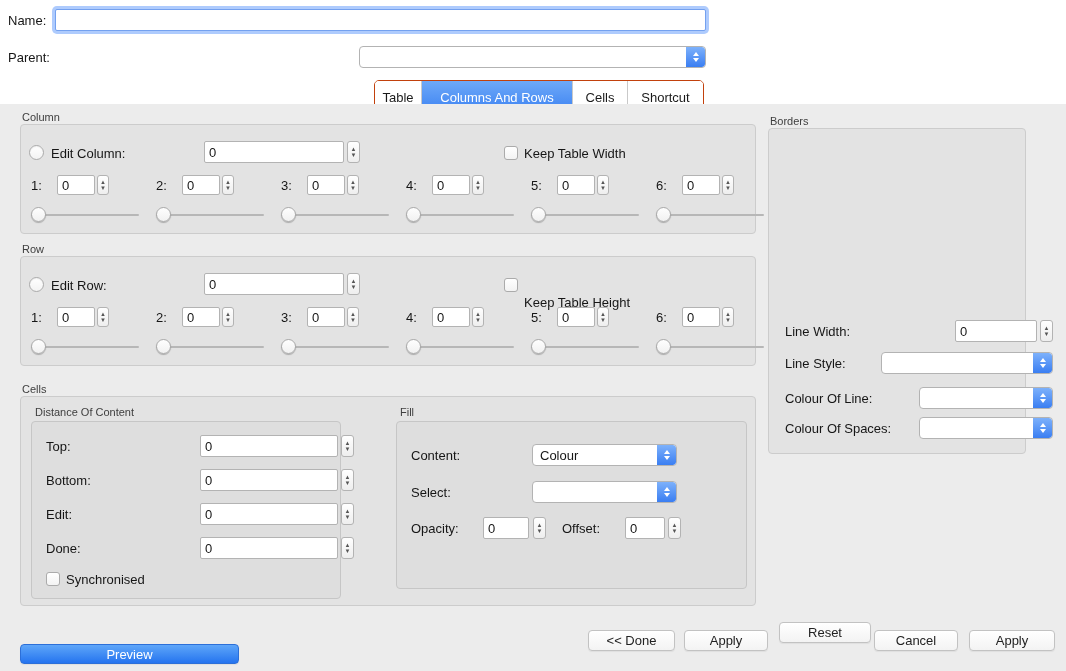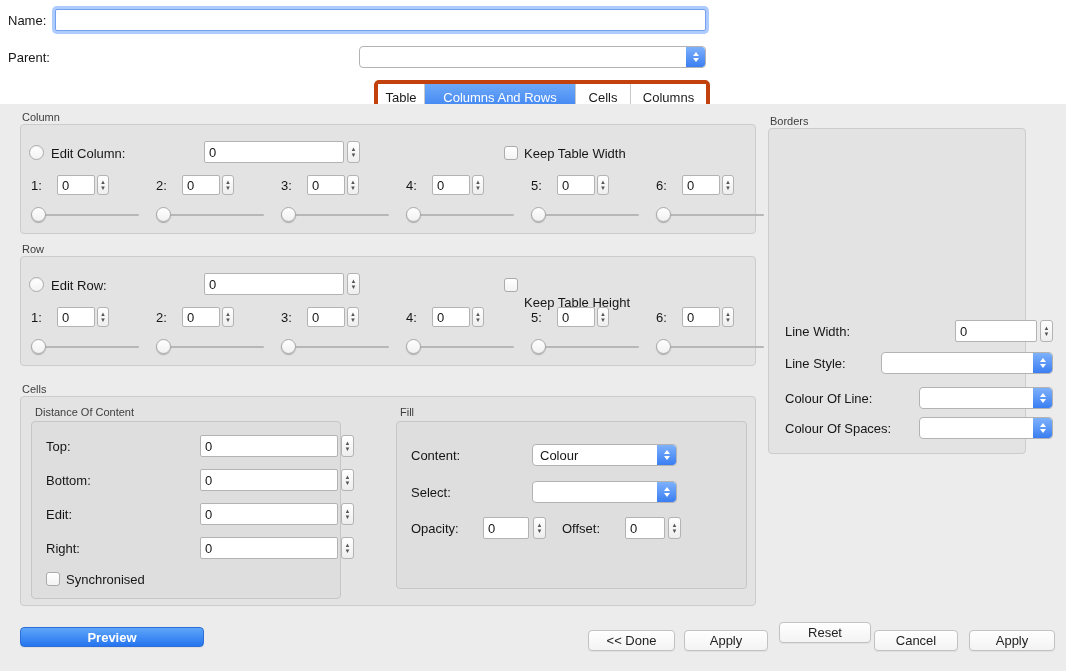--- a/index.html
+++ b/index.html
@@ -59,21 +59,21 @@
   .slider .track{position:absolute;left:0;right:0;top:7px;height:2px;background:#b7b7b7;border-radius:1px;}
   .slider .thumb{position:absolute;left:0;top:0;width:15px;height:15px;border-radius:50%;background:linear-gradient(#fefefe,#f1f1f1);border:1px solid #a9a9a9;box-sizing:border-box;box-shadow:0 1px 1px rgba(0,0,0,0.25);}
 
   
   .numgrp{position:absolute;top:50px;display:flex;align-items:center;}
   .numgrp .nlab{width:26px;flex:0 0 26px;}
   .numgrp .nfield{position:static;width:38px;height:20px;}
   .numgrp .nstep{position:static;width:12px;height:20px;margin-left:2px;}
 
   
-  .tabs{position:absolute;left:374px;top:80px;height:34px;display:flex;background:#ffffff;border:4px solid #c2410c;border-radius:5px;overflow:hidden;box-sizing:border-box;}
+  .tabs{position:absolute;left:374px;top:80px;height:34px;display:flex;background:#ffffff;border:1px solid #c2410c;border-radius:5px;overflow:hidden;box-sizing:border-box;}
   .tab{display:flex;align-items:center;justify-content:center;border-right:1px solid #c9c9c9;background:#ffffff;color:#1a1a1a;cursor:default;}
   .tab:last-child{border-right:none;}
   .tab.active{background:linear-gradient(#6ea9f8,#3c82f2);color:#ffffff;}
 
   
   .btn{
     position:absolute;height:21px;background:linear-gradient(#ffffff,#f3f3f3);
     border:1px solid #c2c2c2;border-radius:4px;box-sizing:border-box;
     display:flex;align-items:center;justify-content:center;
     font-family:"Liberation Sans",sans-serif;font-size:13px;color:#222;
@@ -104,21 +104,21 @@
     <div class="tab" style="width:46px;">
       <span>Table</span>
     </div>
     <div class="tab active" style="width:150px;">
       <span>Columns And Rows</span>
     </div>
     <div class="tab" style="width:54px;">
       <span>Cells</span>
     </div>
     <div class="tab" style="width:75px;">
-      <span>Columns</span>
+      <span>Shortcut</span>
     </div>
   </div>
 
   <div class="panel"></div>
 
   <span class="lbl small-lbl" style="left:22px;top:111px;">Column</span>
   <div class="groupbox" style="left:20px;top:124px;width:736px;height:110px;">
     <span class="radio" style="left:8px;top:20px;"></span>
     <span class="lbl" style="left:30px;top:21px;">Edit Column:</span>
     <input class="textfield" style="left: 183px; top: 16px; width: 140px; height: 22px;" value="0">
@@ -310,21 +310,21 @@
           <span>▼</span>
         </div>
 
       <span class="lbl" style="left:14px;top:85px;">Edit:</span>
       <input class="textfield" style="left: 168px; top: 81px; width: 138px; height: 22px;" value="0">
       <div class="stepper" style="left:309px;top:81px;height:22px;">
           <span>▲</span>
           <span>▼</span>
         </div>
 
-      <span class="lbl" style="left:14px;top:119px;">Right:</span>
+      <span class="lbl" style="left:14px;top:119px;">Done:</span>
       <input class="textfield" style="left: 168px; top: 115px; width: 138px; height: 22px;" value="0">
       <div class="stepper" style="left:309px;top:115px;height:22px;">
           <span>▲</span>
           <span>▼</span>
         </div>
 
       <span class="checkbox" style="left:14px;top:150px;"></span>
       <span class="lbl" style="left:34px;top:150px;">Synchronised</span>
     </div>
 
@@ -410,17 +410,17 @@
   <div class="btn" style="left:779px;top:622px;width:92px;">
     <span>Reset</span>
   </div>
   <div class="btn" style="left:874px;top:630px;width:84px;">
     <span>Cancel</span>
   </div>
   <div class="btn" style="left:969px;top:630px;width:86px;">
     <span>Apply</span>
   </div>
 
-  <div class="btn btn-primary" style="left:20px;top:627px;width:184px;height:20px;font-weight:bold;">
+  <div class="btn btn-primary" style="left:20px;top:644px;width:219px;height:20px;">
     <span>Preview</span>
   </div>
 
 </div>
 
 </body></html>

